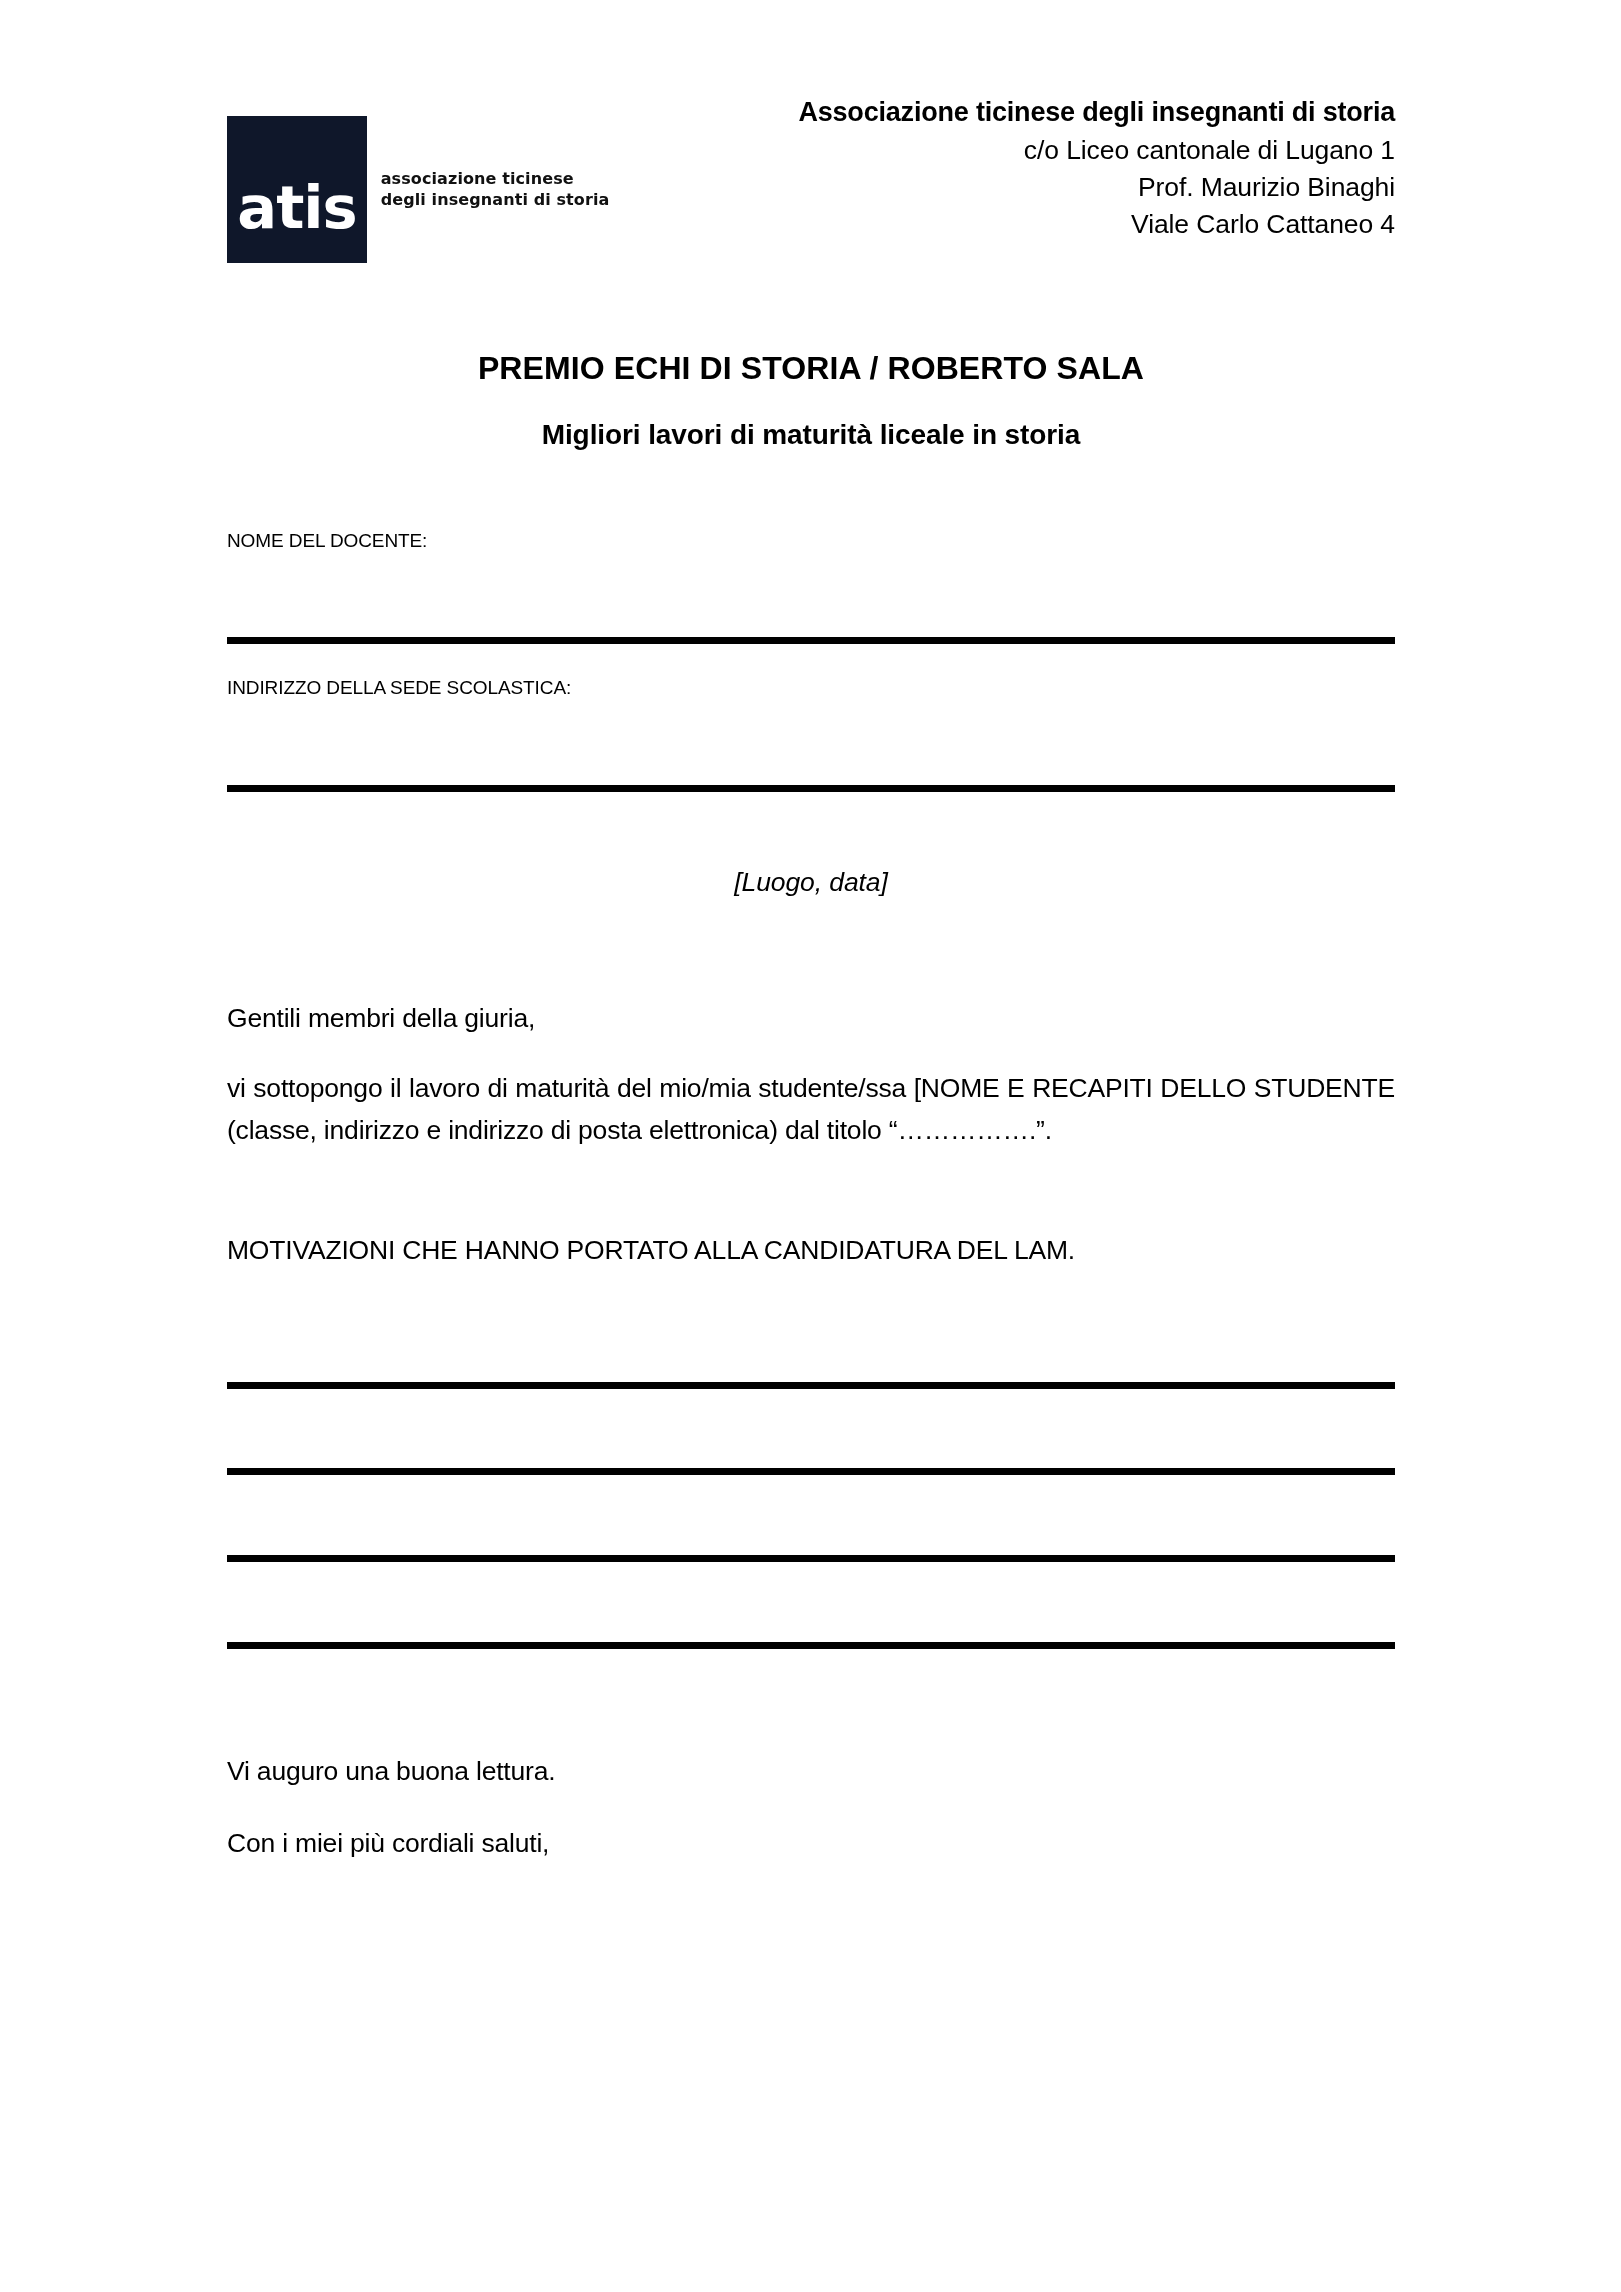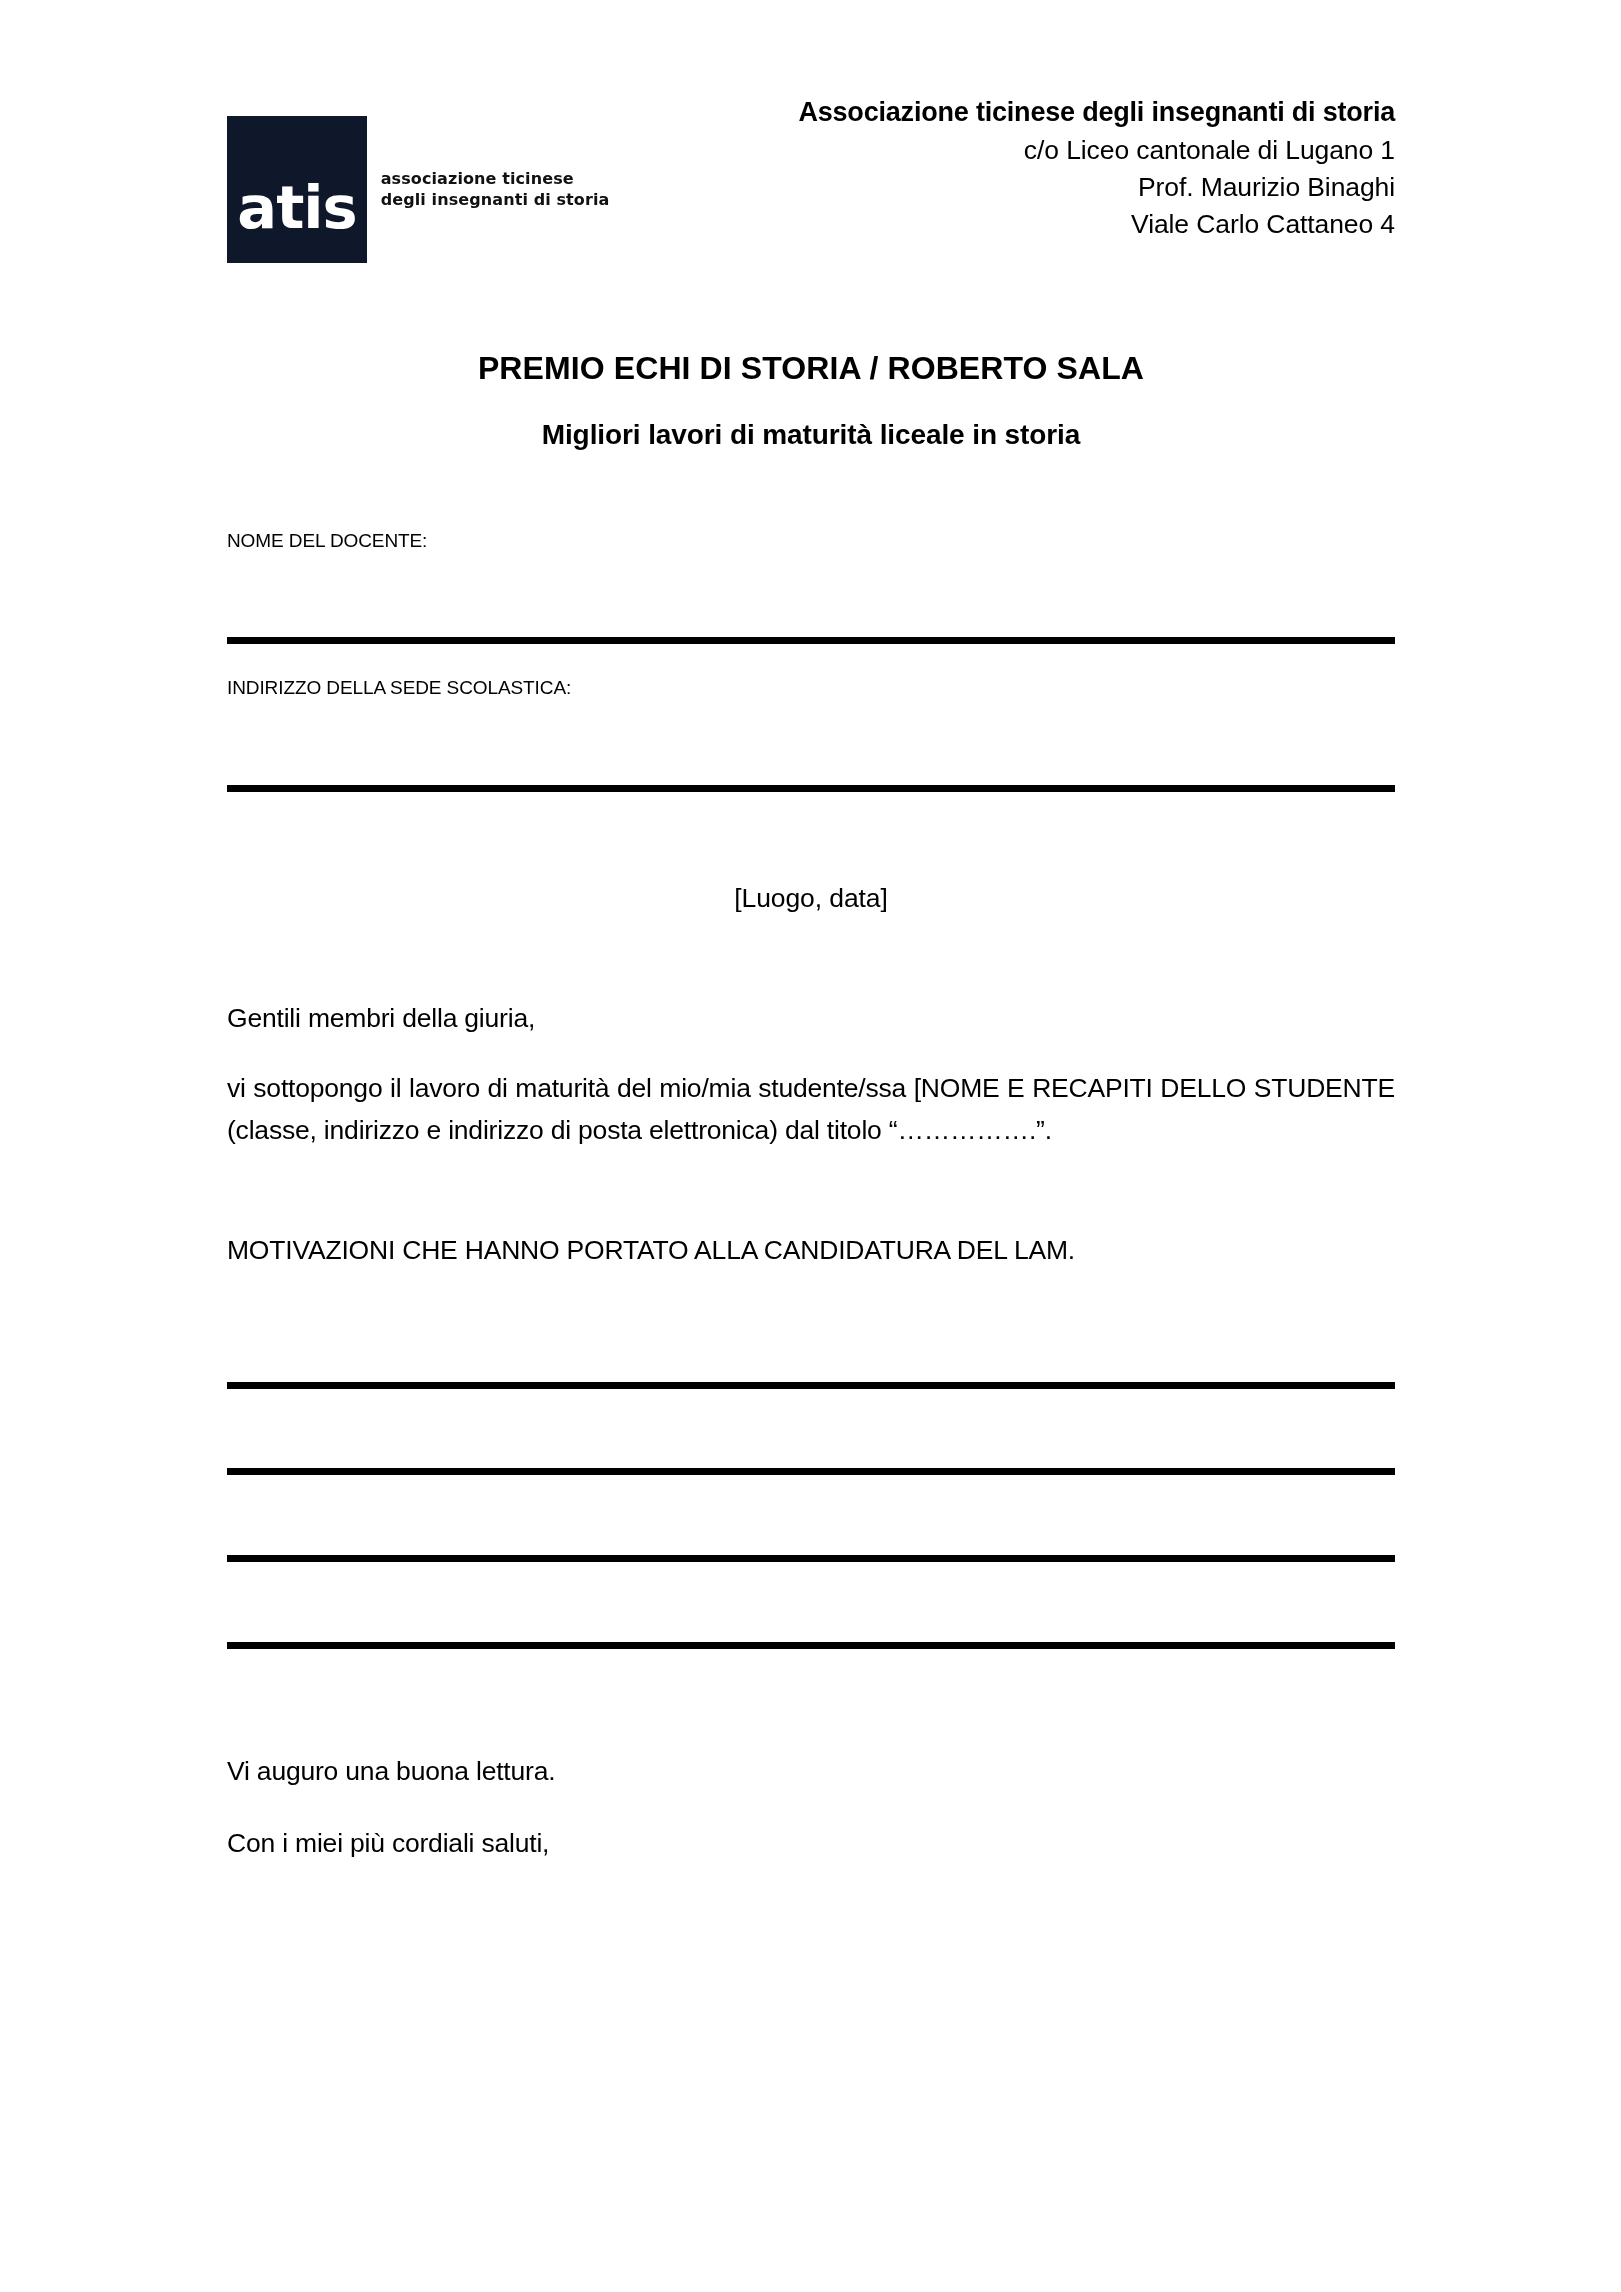--- a/index.html
+++ b/index.html
@@ -135,23 +135,23 @@
   #field-sede    { top: 676px; }
   #rule-sede     { top: 785px; }
 
   
   .luogo {
     position: absolute;
     left: 227px;
     top: 867px;
     width: 1168px;
     text-align: center;
+    font-style: italic;
     font-size: 26.5px;
     letter-spacing: -0.1px;
-    margin-top: 16px;
   }
 
   
   .body-text {
     position: absolute;
     left: 227px;
     width: 1168px;
   }
   .para {
     font-size: 26.5px;

